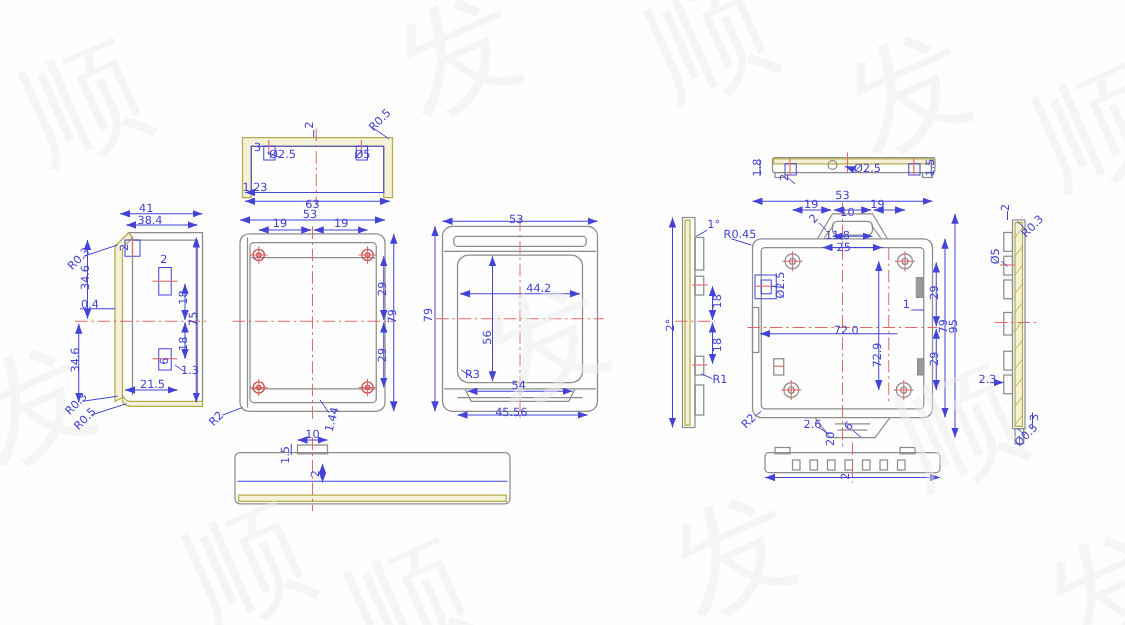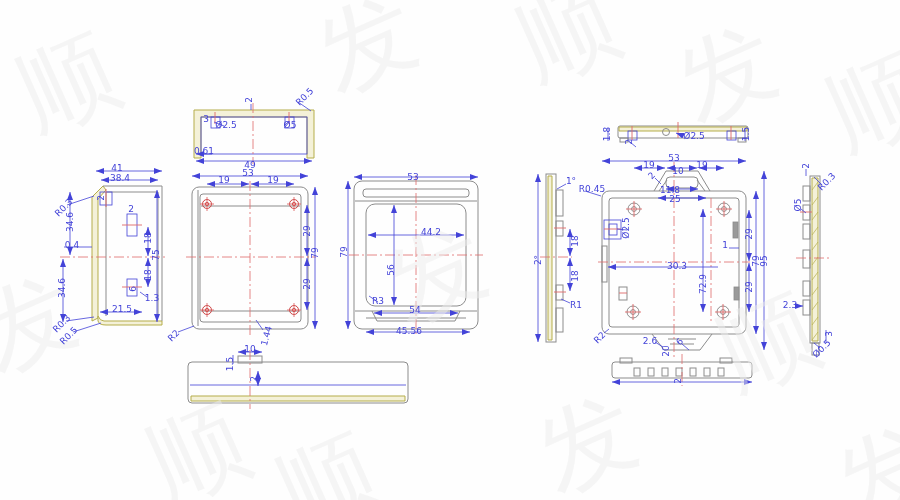--- a/index.html
+++ b/index.html
@@ -300,22 +300,22 @@
       <line class="b" x1="684" y1="136" x2="676" y2="133" marker-end="url(#ae)"></line>
       <line class="b" x1="745" y1="128" x2="745" y2="141"></line>
     </g>
   </svg>
 
   <span class="dim r90" style="left:249px;top:100px">2</span>
   <span class="dim r45" style="left:305px;top:97px">R0.5</span>
   <span class="dim" style="left:206px;top:119px">3</span>
   <span class="dim" style="left:226px;top:125px">Ø2.5</span>
   <span class="dim" style="left:290px;top:125px">Ø5</span>
-  <span class="dim" style="left:204px;top:151px">0.61</span>
-  <span class="dim" style="left:250px;top:165px">49</span>
+  <span class="dim" style="left:204px;top:151px">1.23</span>
+  <span class="dim" style="left:250px;top:165px">63</span>
 
   <span class="dim" style="left:117px;top:168px">41</span>
   <span class="dim" style="left:120px;top:178px">38.4</span>
   <span class="dim r45" style="left:64px;top:208px">R0.3</span>
   <span class="dim r90" style="left:101px;top:198px">2</span>
   <span class="dim r90" style="left:70px;top:222px">34.6</span>
   <span class="dim" style="left:72px;top:245px">0.4</span>
   <span class="dim r90" style="left:62px;top:288px">34.6</span>
   <span class="dim" style="left:131px;top:209px">2</span>
   <span class="dim r90" style="left:148px;top:238px">18</span>
@@ -356,21 +356,21 @@
   <span class="dim r90" style="left:538px;top:260px">2°</span>
 
   <span class="dim" style="left:674px;top:158px">53</span>
   <span class="dim" style="left:649px;top:165px">19</span>
   <span class="dim" style="left:678px;top:171px">10</span>
   <span class="dim" style="left:702px;top:165px">19</span>
   <span class="dim r45" style="left:652px;top:176px">2</span>
   <span class="dim" style="left:670px;top:190px">11.8</span>
   <span class="dim" style="left:675px;top:199px">25</span>
   <span class="dim r90" style="left:626px;top:228px">Ø2.5</span>
-  <span class="dim" style="left:677px;top:266px">30.3</span>
+  <span class="dim" style="left:677px;top:266px">72.0</span>
   <span class="dim" style="left:725px;top:245px">1</span>
   <span class="dim r90" style="left:749px;top:234px">29</span>
   <span class="dim r90" style="left:749px;top:287px">29</span>
   <span class="dim r90" style="left:703px;top:284px">72.9</span>
   <span class="dim r90" style="left:756px;top:261px">79</span>
   <span class="dim r90" style="left:764px;top:261px">95</span>
   <span class="dim r45" style="left:600px;top:338px">R2</span>
   <span class="dim" style="left:650px;top:341px">2.6</span>
   <span class="dim r90" style="left:666px;top:351px">20</span>
   <span class="dim r45" style="left:680px;top:342px">6</span>

